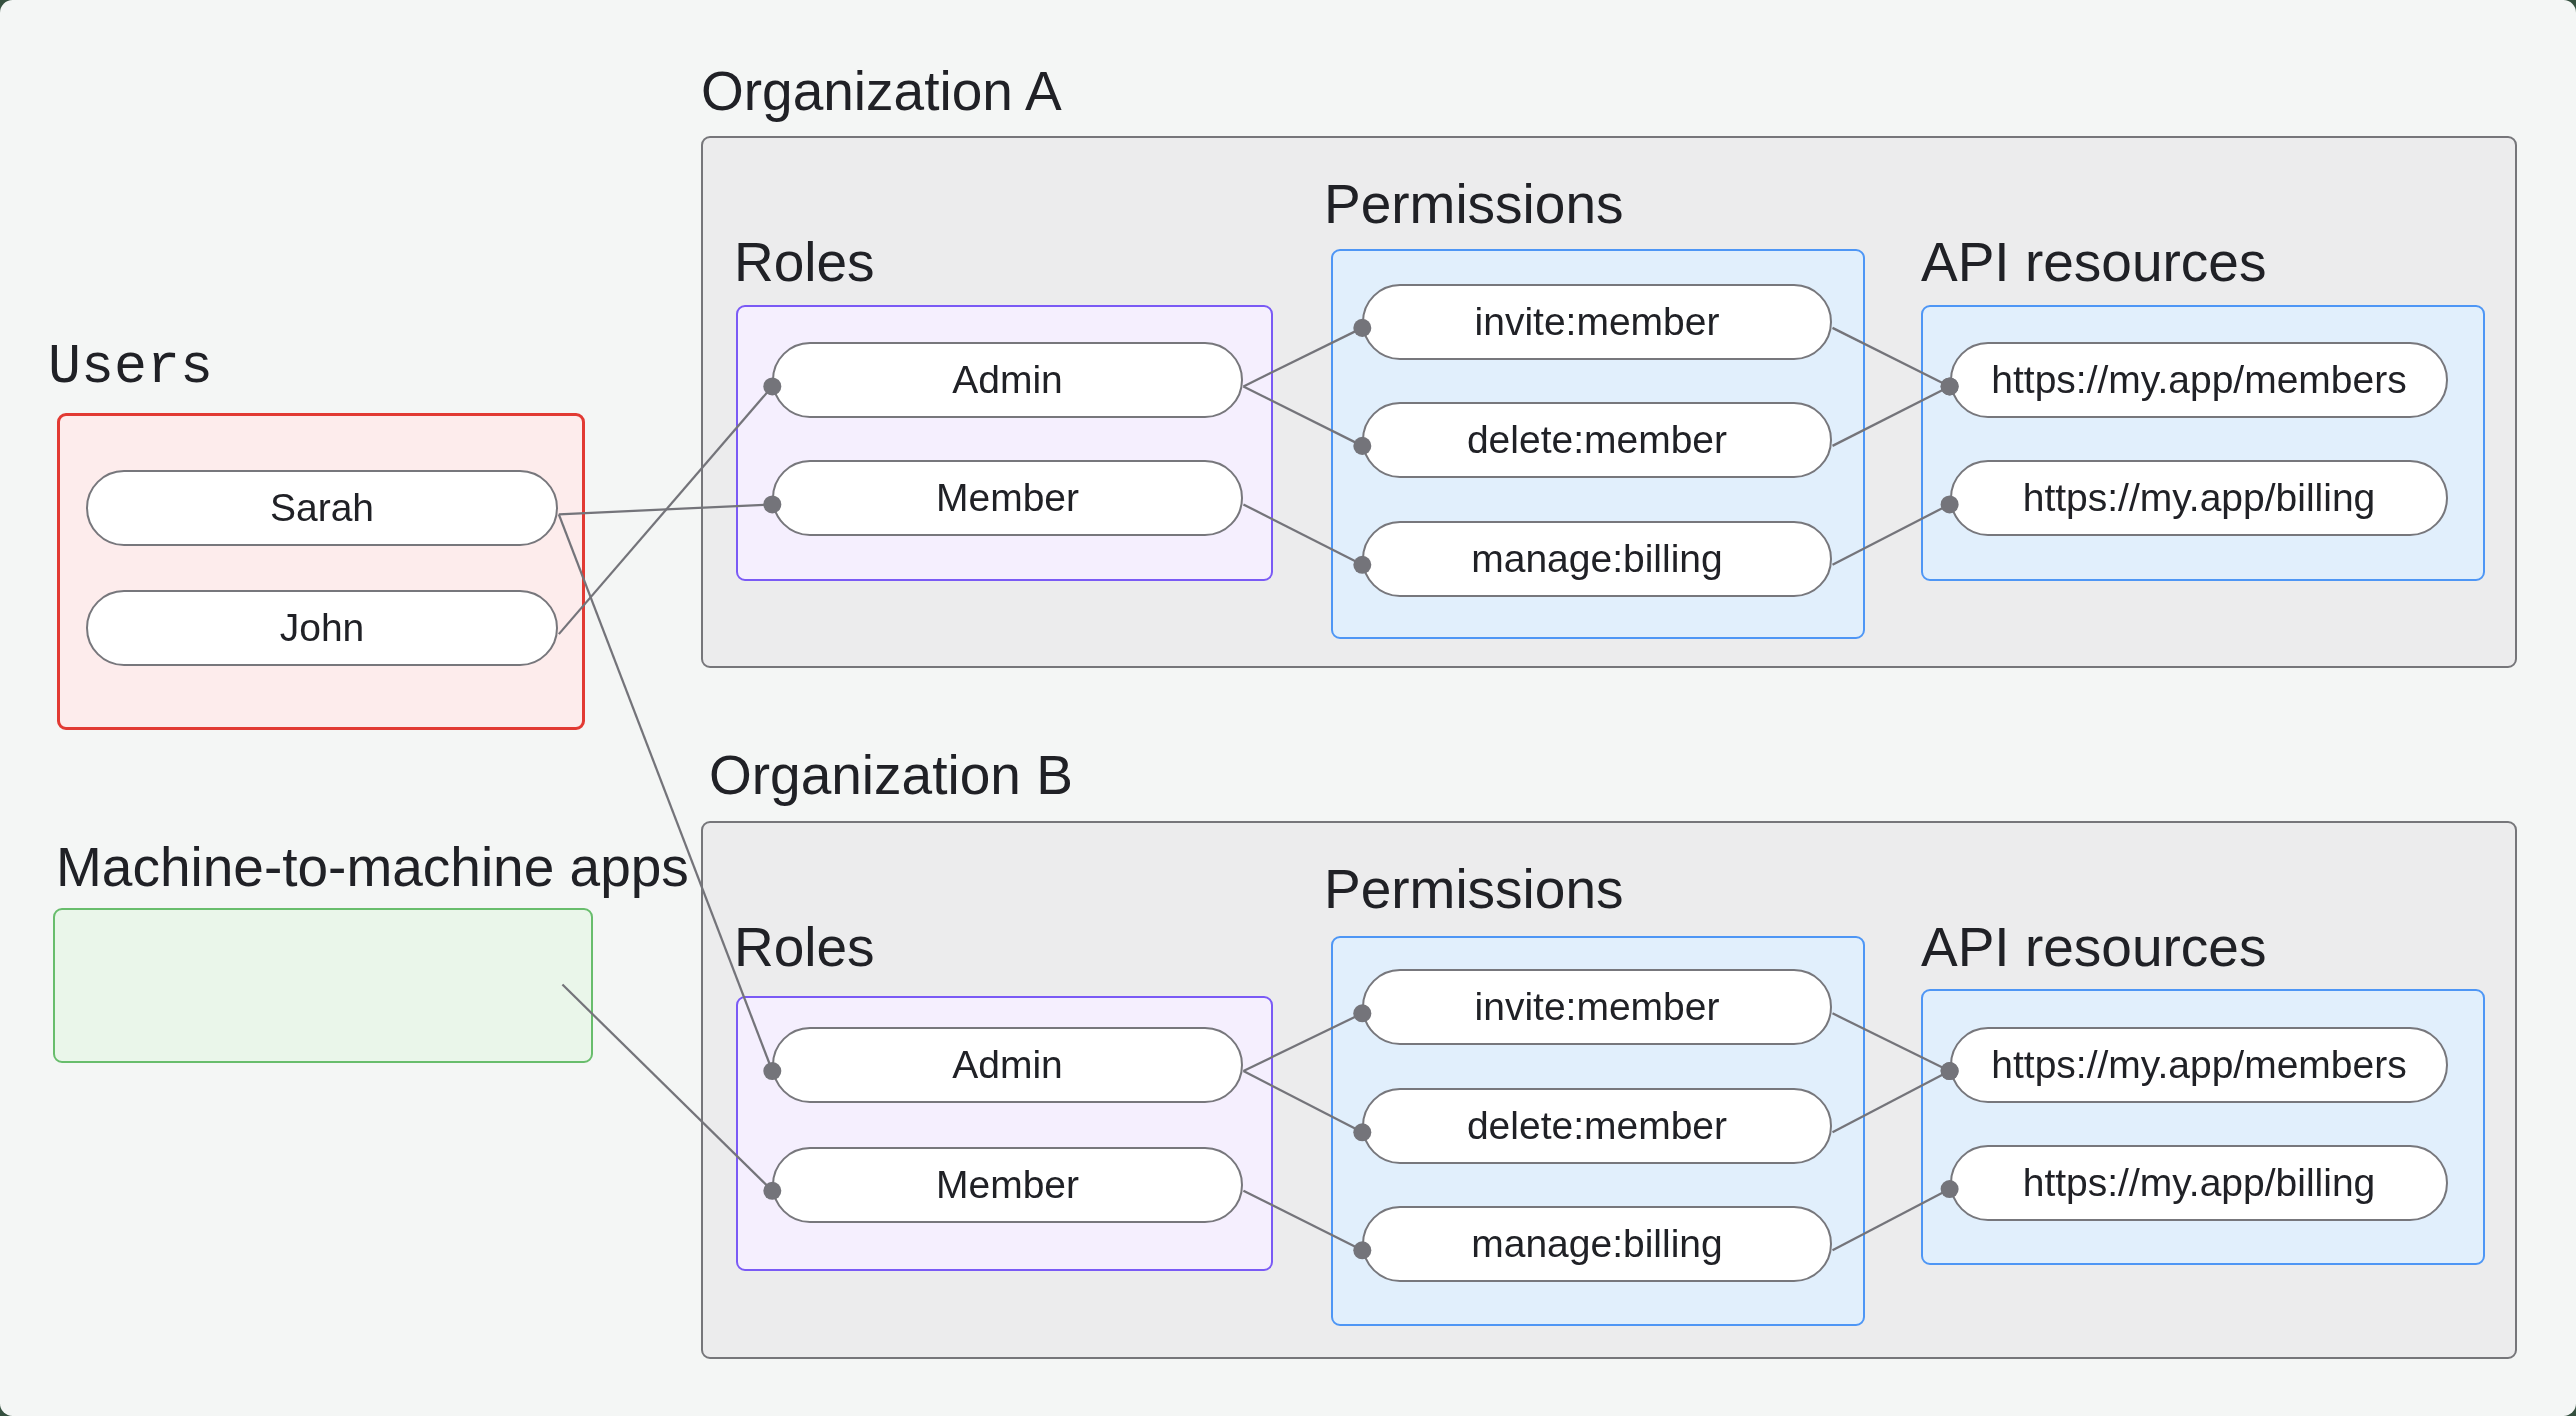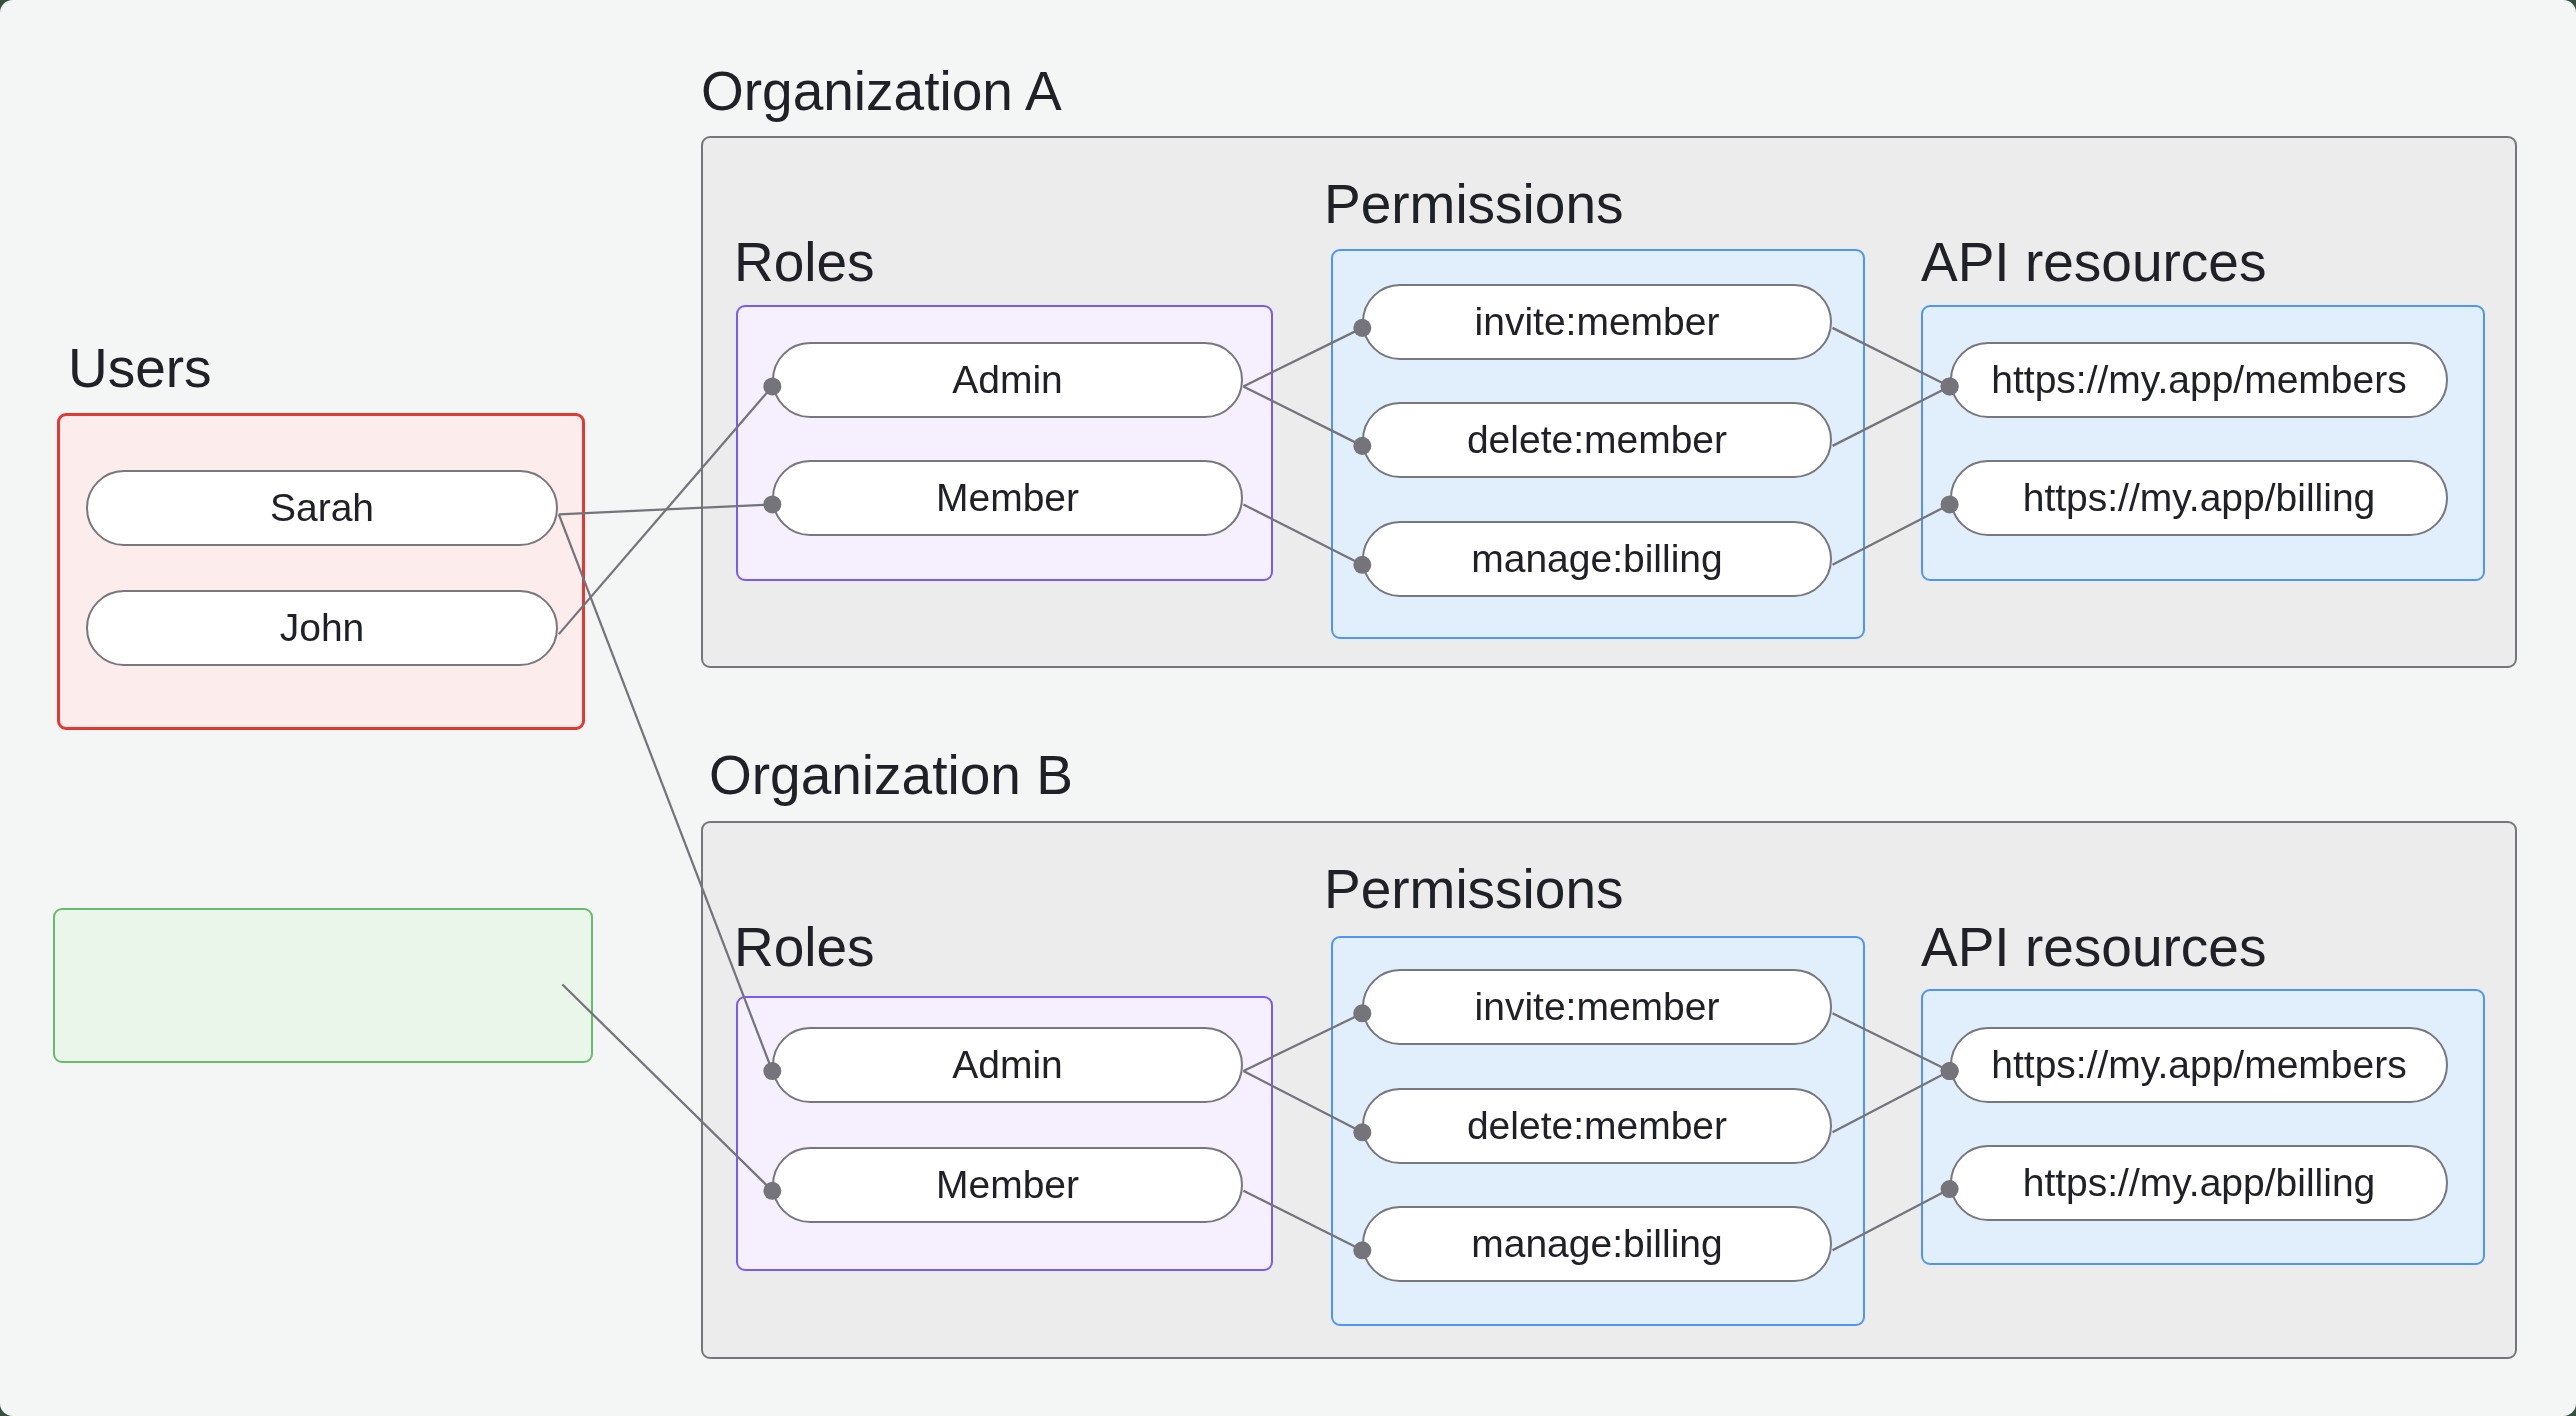--- a/index.html
+++ b/index.html
@@ -31,25 +31,26 @@
     display:flex;align-items:center;justify-content:center;
     font-size:39px;color:var(--text);box-sizing:border-box;white-space:nowrap;
   }
   svg.edges{position:absolute;left:0;top:0;pointer-events:none;}
 </style>
 </head>
 <body>
 
 <div class="canvas" id="canvas">
 
-  <div class="glabel" style="left:68px;top:335px;">Users</div>
+  <div class="glabel" style="left:48px;top:335px;font-family:Liberation Mono, monospace;">Users</div>
   <div class="group red" style="left:57px;top:413px;width:528px;height:317px;"></div>
   <div class="pill" style="left:86px;top:470px;width:472px;">Sarah</div>
   <div class="pill" style="left:86px;top:590px;width:472px;">John</div>
 
+  <div class="glabel" style="left:56px;top:834px;">Machine-to-machine apps</div>
   <div class="group green" style="left:53px;top:908px;width:540px;height:155px;"></div>
 
   <div class="glabel" style="left:701px;top:58px;">Organization A</div>
   <div class="group org" style="left:701px;top:136px;width:1816px;height:532px;"></div>
 
   <div class="glabel" style="left:734px;top:229px;">Roles</div>
   <div class="group purple" style="left:736px;top:305px;width:537px;height:276px;"></div>
   <div class="pill" style="left:772px;top:342px;width:471px;">Admin</div>
   <div class="pill" style="left:772px;top:460px;width:471px;">Member</div>
 

